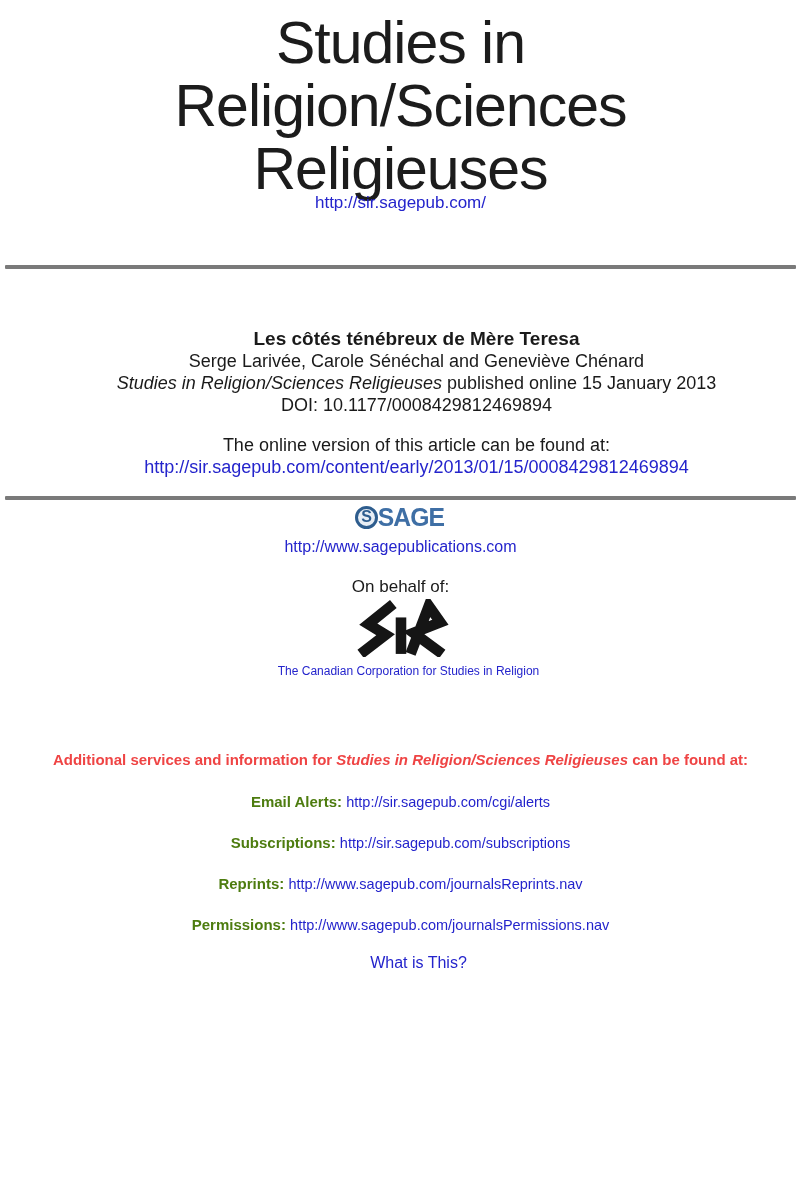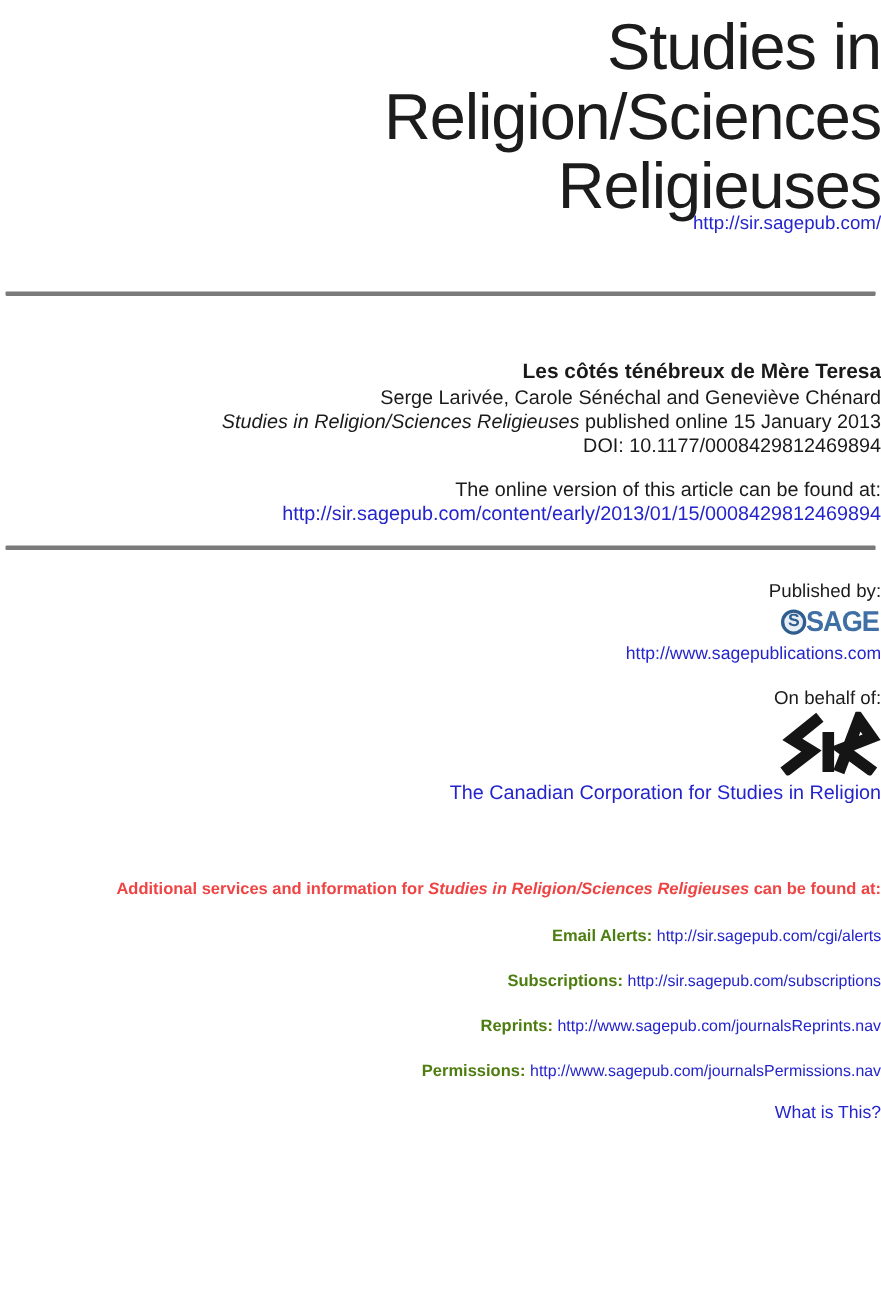--- a/index.html
+++ b/index.html
@@ -6,21 +6,21 @@
   html, body { background: #ffffff; }
   body {
     width: 801px;
     height: 1178px;
     margin: 0 auto;
     font-family: "Liberation Sans", "DejaVu Sans", sans-serif;
     color: #1a1a1a;
     position: relative;
     overflow: hidden;
   }
-  .page { width: 801px; height: 848px; text-align: right; }
+  .page { width: 801px; height: 848px; text-align: center; }
 
   
   .journal-title {
     padding-top: 12px;
     font-size: 59px;
     line-height: 63px;
     font-weight: 400;
     color: #1c1c1c;
     letter-spacing: -1px;
   }
@@ -80,21 +80,21 @@
     font-size: 26px;
     font-weight: 700;
     color: #3f6fa5;
     letter-spacing: -1px;
     transform: scaleX(0.95);
   }
   .sage-url { margin-top: 6px; font-size: 16px; line-height: 20px; }
 
   .on-behalf { margin-top: 20px; font-size: 17px; line-height: 20px; }
   .sr-logo { margin-top: 2px; height: 58px; }
-  .society-link { margin-top: 0px; font-size: 18px; line-height: 20px; padding-left: 16px; }
+  .society-link { margin-top: 0px; font-size: 12px; line-height: 20px; padding-left: 16px; }
 
   
   .services-heading {
     margin-top: 70px;
     font-size: 15px;
     font-weight: 700;
     line-height: 18px;
     color: #ef4444;
   }
   .services-heading .it { font-style: italic; }
@@ -143,21 +143,20 @@
     <div class="article-journal"><span class="it">Studies in Religion/Sciences Religieuses</span><span> published online 15 January 2013</span></div>
     <div class="article-doi">DOI: 10.1177/0008429812469894</div>
     <div class="online-version">The online version of this article can be found at:</div>
     <div class="online-version-url">
       <a class="link">http://sir.sagepub.com/content/early/2013/01/15/0008429812469894</a>
     </div>
   </div>
 
   <div class="rule rule-2"></div>
 
-  <div class="published-by">Published by:</div>
   <div>
     <span class="sage-logo">
       <span class="sage-circle">S</span>
       <span class="sage-word">SAGE</span>
     </span>
   </div>
   <div class="sage-url">
     <a class="link">http://www.sagepublications.com</a>
   </div>
 

